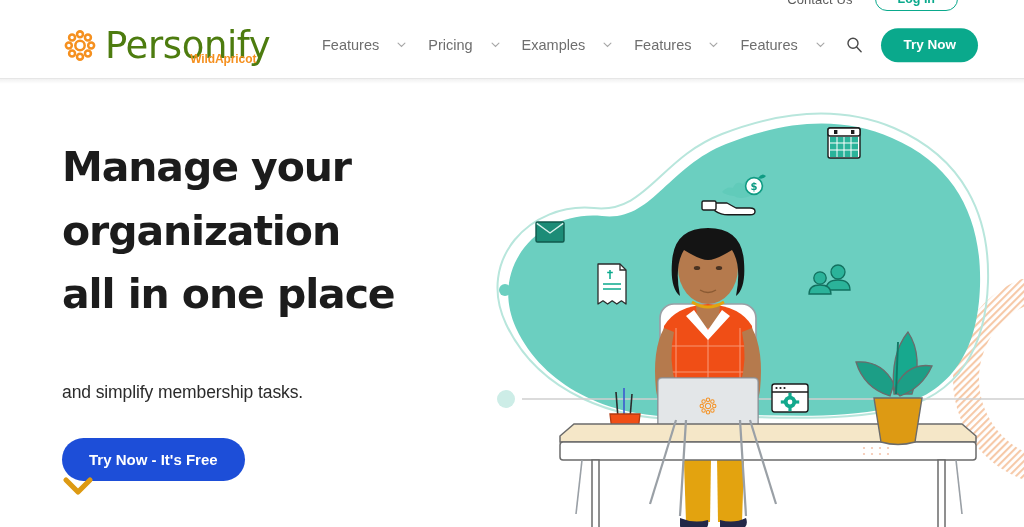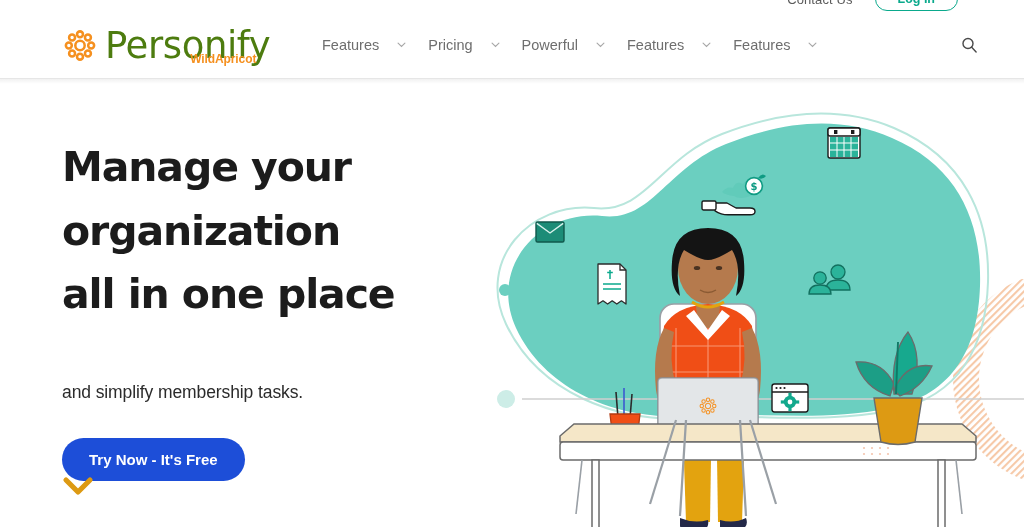--- a/index.html
+++ b/index.html
@@ -264,21 +264,21 @@
           <path d="M1 1.4 L5 5.2 L9 1.4" fill="none" stroke="#8a8a8a" stroke-width="1.3" stroke-linecap="round"></path>
         </svg>
       </div>
       <div class="nav-item">
         <span>Pricing</span>
         <svg class="nav-caret" viewBox="0 0 10 7">
           <path d="M1 1.4 L5 5.2 L9 1.4" fill="none" stroke="#8a8a8a" stroke-width="1.3" stroke-linecap="round"></path>
         </svg>
       </div>
       <div class="nav-item">
-        <span>Powerful</span>
+        <span>Examples</span>
         <svg class="nav-caret" viewBox="0 0 10 7">
           <path d="M1 1.4 L5 5.2 L9 1.4" fill="none" stroke="#8a8a8a" stroke-width="1.3" stroke-linecap="round"></path>
         </svg>
       </div>
       <div class="nav-item">
         <span>Features</span>
         <svg class="nav-caret" viewBox="0 0 10 7">
           <path d="M1 1.4 L5 5.2 L9 1.4" fill="none" stroke="#8a8a8a" stroke-width="1.3" stroke-linecap="round"></path>
         </svg>
       </div>
@@ -288,20 +288,21 @@
           <path d="M1 1.4 L5 5.2 L9 1.4" fill="none" stroke="#8a8a8a" stroke-width="1.3" stroke-linecap="round"></path>
         </svg>
       </div>
     </nav>
 
     <div class="header-right">
       <svg class="search-icon" viewBox="0 0 18 18">
         <circle cx="7.4" cy="7.4" r="5.3" fill="none" stroke="#4a4a4a" stroke-width="1.5"></circle>
         <line x1="11.3" y1="11.3" x2="16" y2="16.3" stroke="#4a4a4a" stroke-width="1.5" stroke-linecap="round"></line>
       </svg>
+      <button class="try-now-btn">Try Now</button>
     </div>
   </div>
   <div class="header-rule"></div>
   <div class="header-shadow"></div>
 
   <div class="hero">
 
     <svg class="edge-arc" viewBox="0 0 120 200">
       <defs>
         <pattern id="stripes" width="5" height="5" patternUnits="userSpaceOnUse" patternTransform="rotate(45)">

